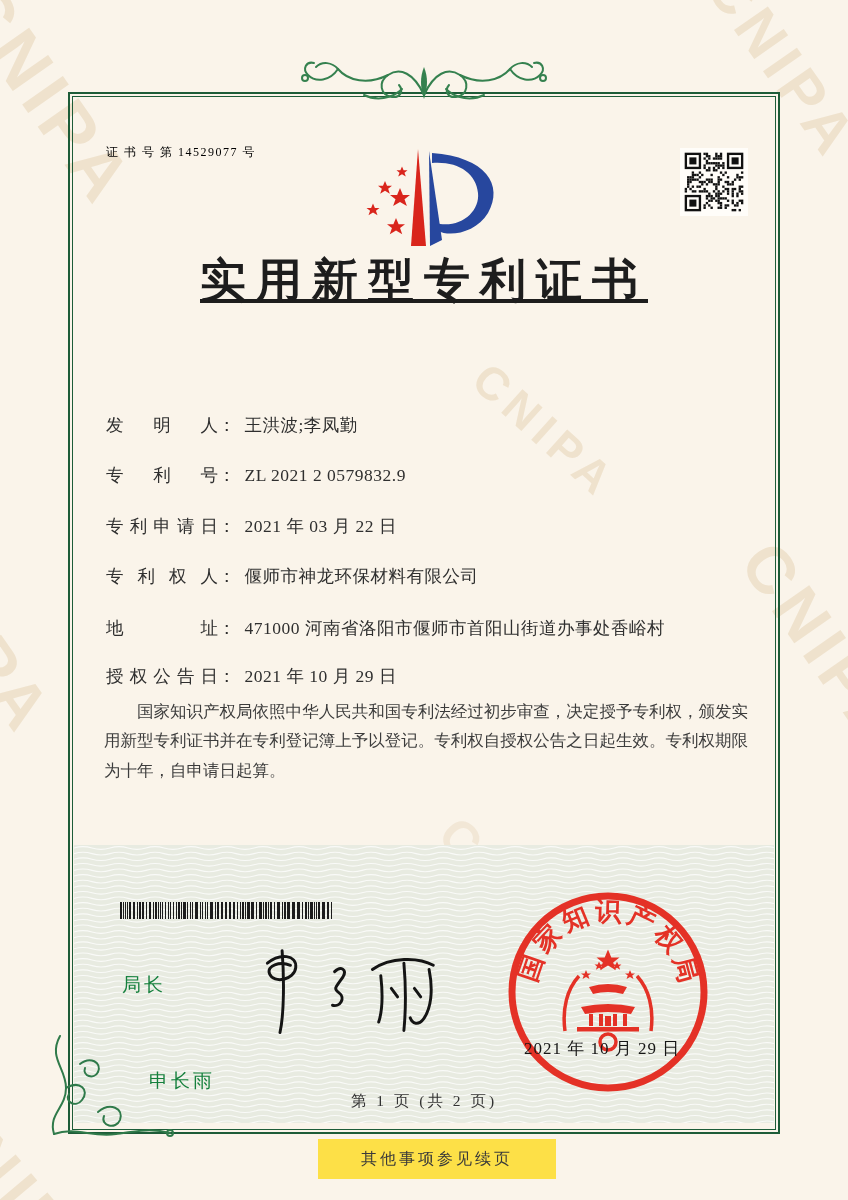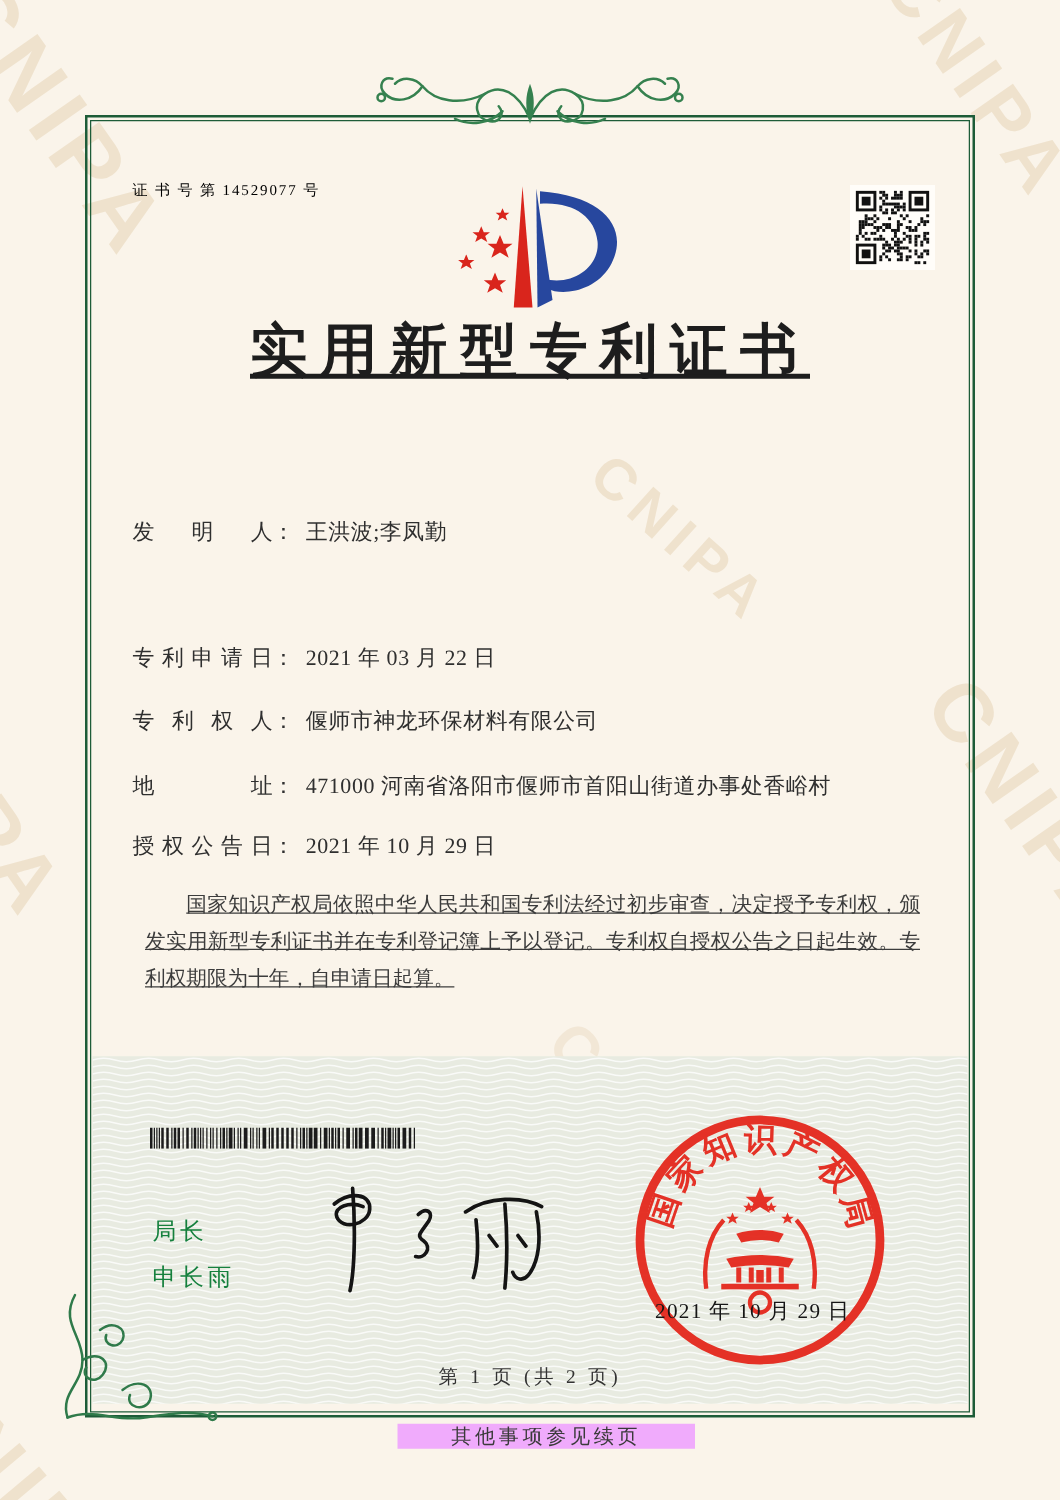--- a/index.html
+++ b/index.html
@@ -46,42 +46,42 @@
   .frow { position:absolute; left:106px; font-size:17.5px; color:#2f2f2f; white-space:nowrap; }
   .flabel { display:inline-block; width:112px; text-align:justify; text-align-last:justify; }
   .fcolon { display:inline-block; margin-right:9px; }
   .fvalue { letter-spacing:0.5px; }
   .grant2 { position:absolute; left:345px; top:0; white-space:nowrap; }
   
   .body-text {
     position:absolute; left:100px; top:693px; width:652px;
     font-size:16.5px; line-height:1.78; color:#3c3c3c; text-align:justify;
   }
-  .body-text p { margin:16px; text-indent:2em;text-decoration:underline; }
+  .body-text p { margin:4px; text-indent:2em; }
   
   .barcode { position:absolute; left:120px; top:902px; width:218px; height:17px; }
   .director-title, .director-name {
     position:absolute; left:122px; font-size:19px; letter-spacing:3px; color:#15803d;
     font-family:"Liberation Sans","DejaVu Sans",sans-serif;
   }
   .director-title { top:972px; }
-  .director-name  { top:1009px; }
+  .director-name  { top:1068px;margin-left:27px; }
   .signature { position:absolute; left:238px; top:940px; }
   .seal { position:absolute; left:505px; top:889px; width:206px; height:206px; opacity:0.95; }
   .seal-date {
     position:absolute; left:524px; top:1037px; font-size:17px; color:#161616;
     letter-spacing:1px; z-index:5; white-space:nowrap;
   }
   .pageinfo {
     position:absolute; left:74px; width:700px; top:1091px; text-align:center;
     font-size:15.5px; letter-spacing:3px; color:#333;
   }
   .cont {
-    position:absolute; left:318px; top:1139px; width:238px; height:20px;
-    background:#f0abfc; display:flex; align-items:center; justify-content:center;
+    position:absolute; left:318px; top:1139px; width:238px; height:40px;
+    background:#fde047; display:flex; align-items:center; justify-content:center;
     font-size:16px; letter-spacing:3px; color:#3a3a3a;
   }
 </style>
 </head>
 <body>
 
 <div class="page">
 
   <div class="wm wm-a">CNIPA</div>
   <div class="wm wm-b">CNIPA</div>
@@ -377,20 +377,23 @@
         <rect x="3" y="21" width="5" height="5" fill="#fffdf9"></rect>
         <rect x="4" y="22" width="3" height="3" fill="#111"></rect>
       </svg>
   </div>
 
   <div class="title">实用新型专利证书</div>
 
   <div class="frow" style="top:413px">
     <span class="flabel">发明人</span><span class="fcolon">：</span><span class="fvalue">王洪波;李凤勤</span>
   </div>
+  <div class="frow" style="top:463px">
+    <span class="flabel">专利号</span><span class="fcolon">：</span><span class="fvalue">ZL 2021 2 0579832.9</span>
+  </div>
   <div class="frow" style="top:514px">
     <span class="flabel">专利申请日</span><span class="fcolon">：</span><span class="fvalue">2021 年 03 月 22 日</span>
   </div>
   <div class="frow" style="top:564px">
     <span class="flabel">专利权人</span><span class="fcolon">：</span><span class="fvalue">偃师市神龙环保材料有限公司</span>
   </div>
   <div class="frow" style="top:616px">
     <span class="flabel">地址</span><span class="fcolon">：</span><span class="fvalue">471000 河南省洛阳市偃师市首阳山街道办事处香峪村</span>
   </div>
   <div class="frow" style="top:664px; right:70px;">

